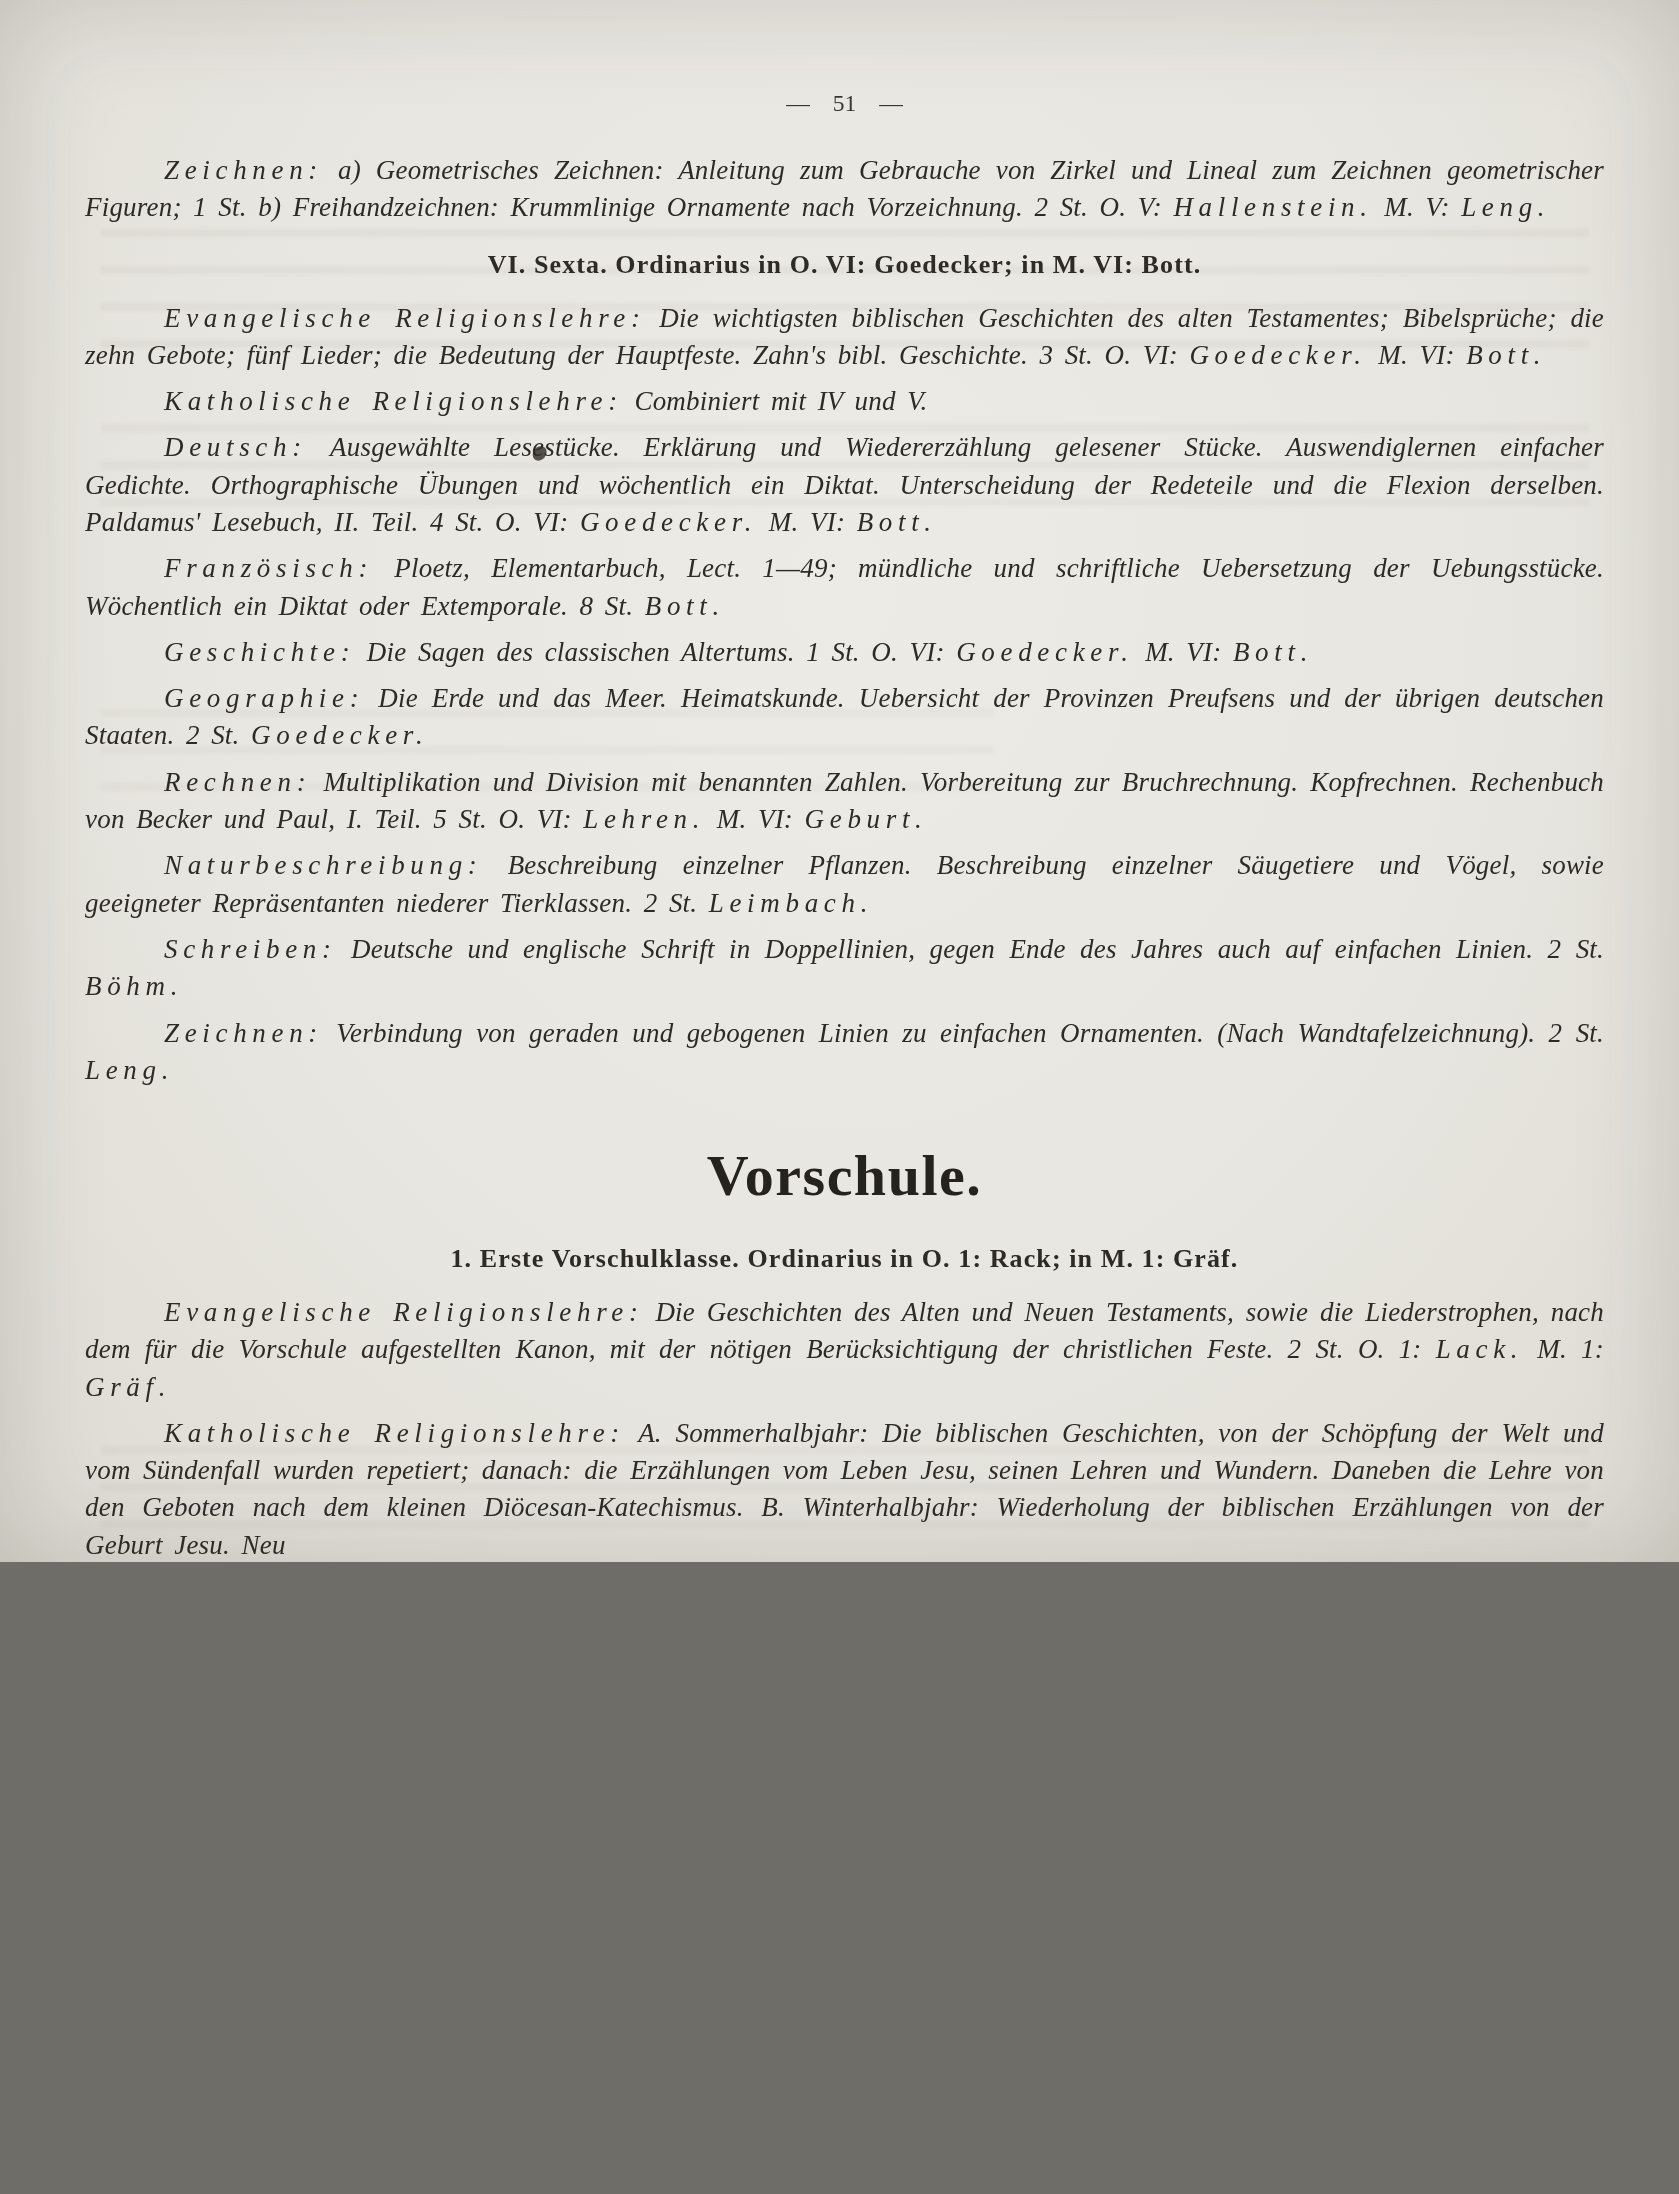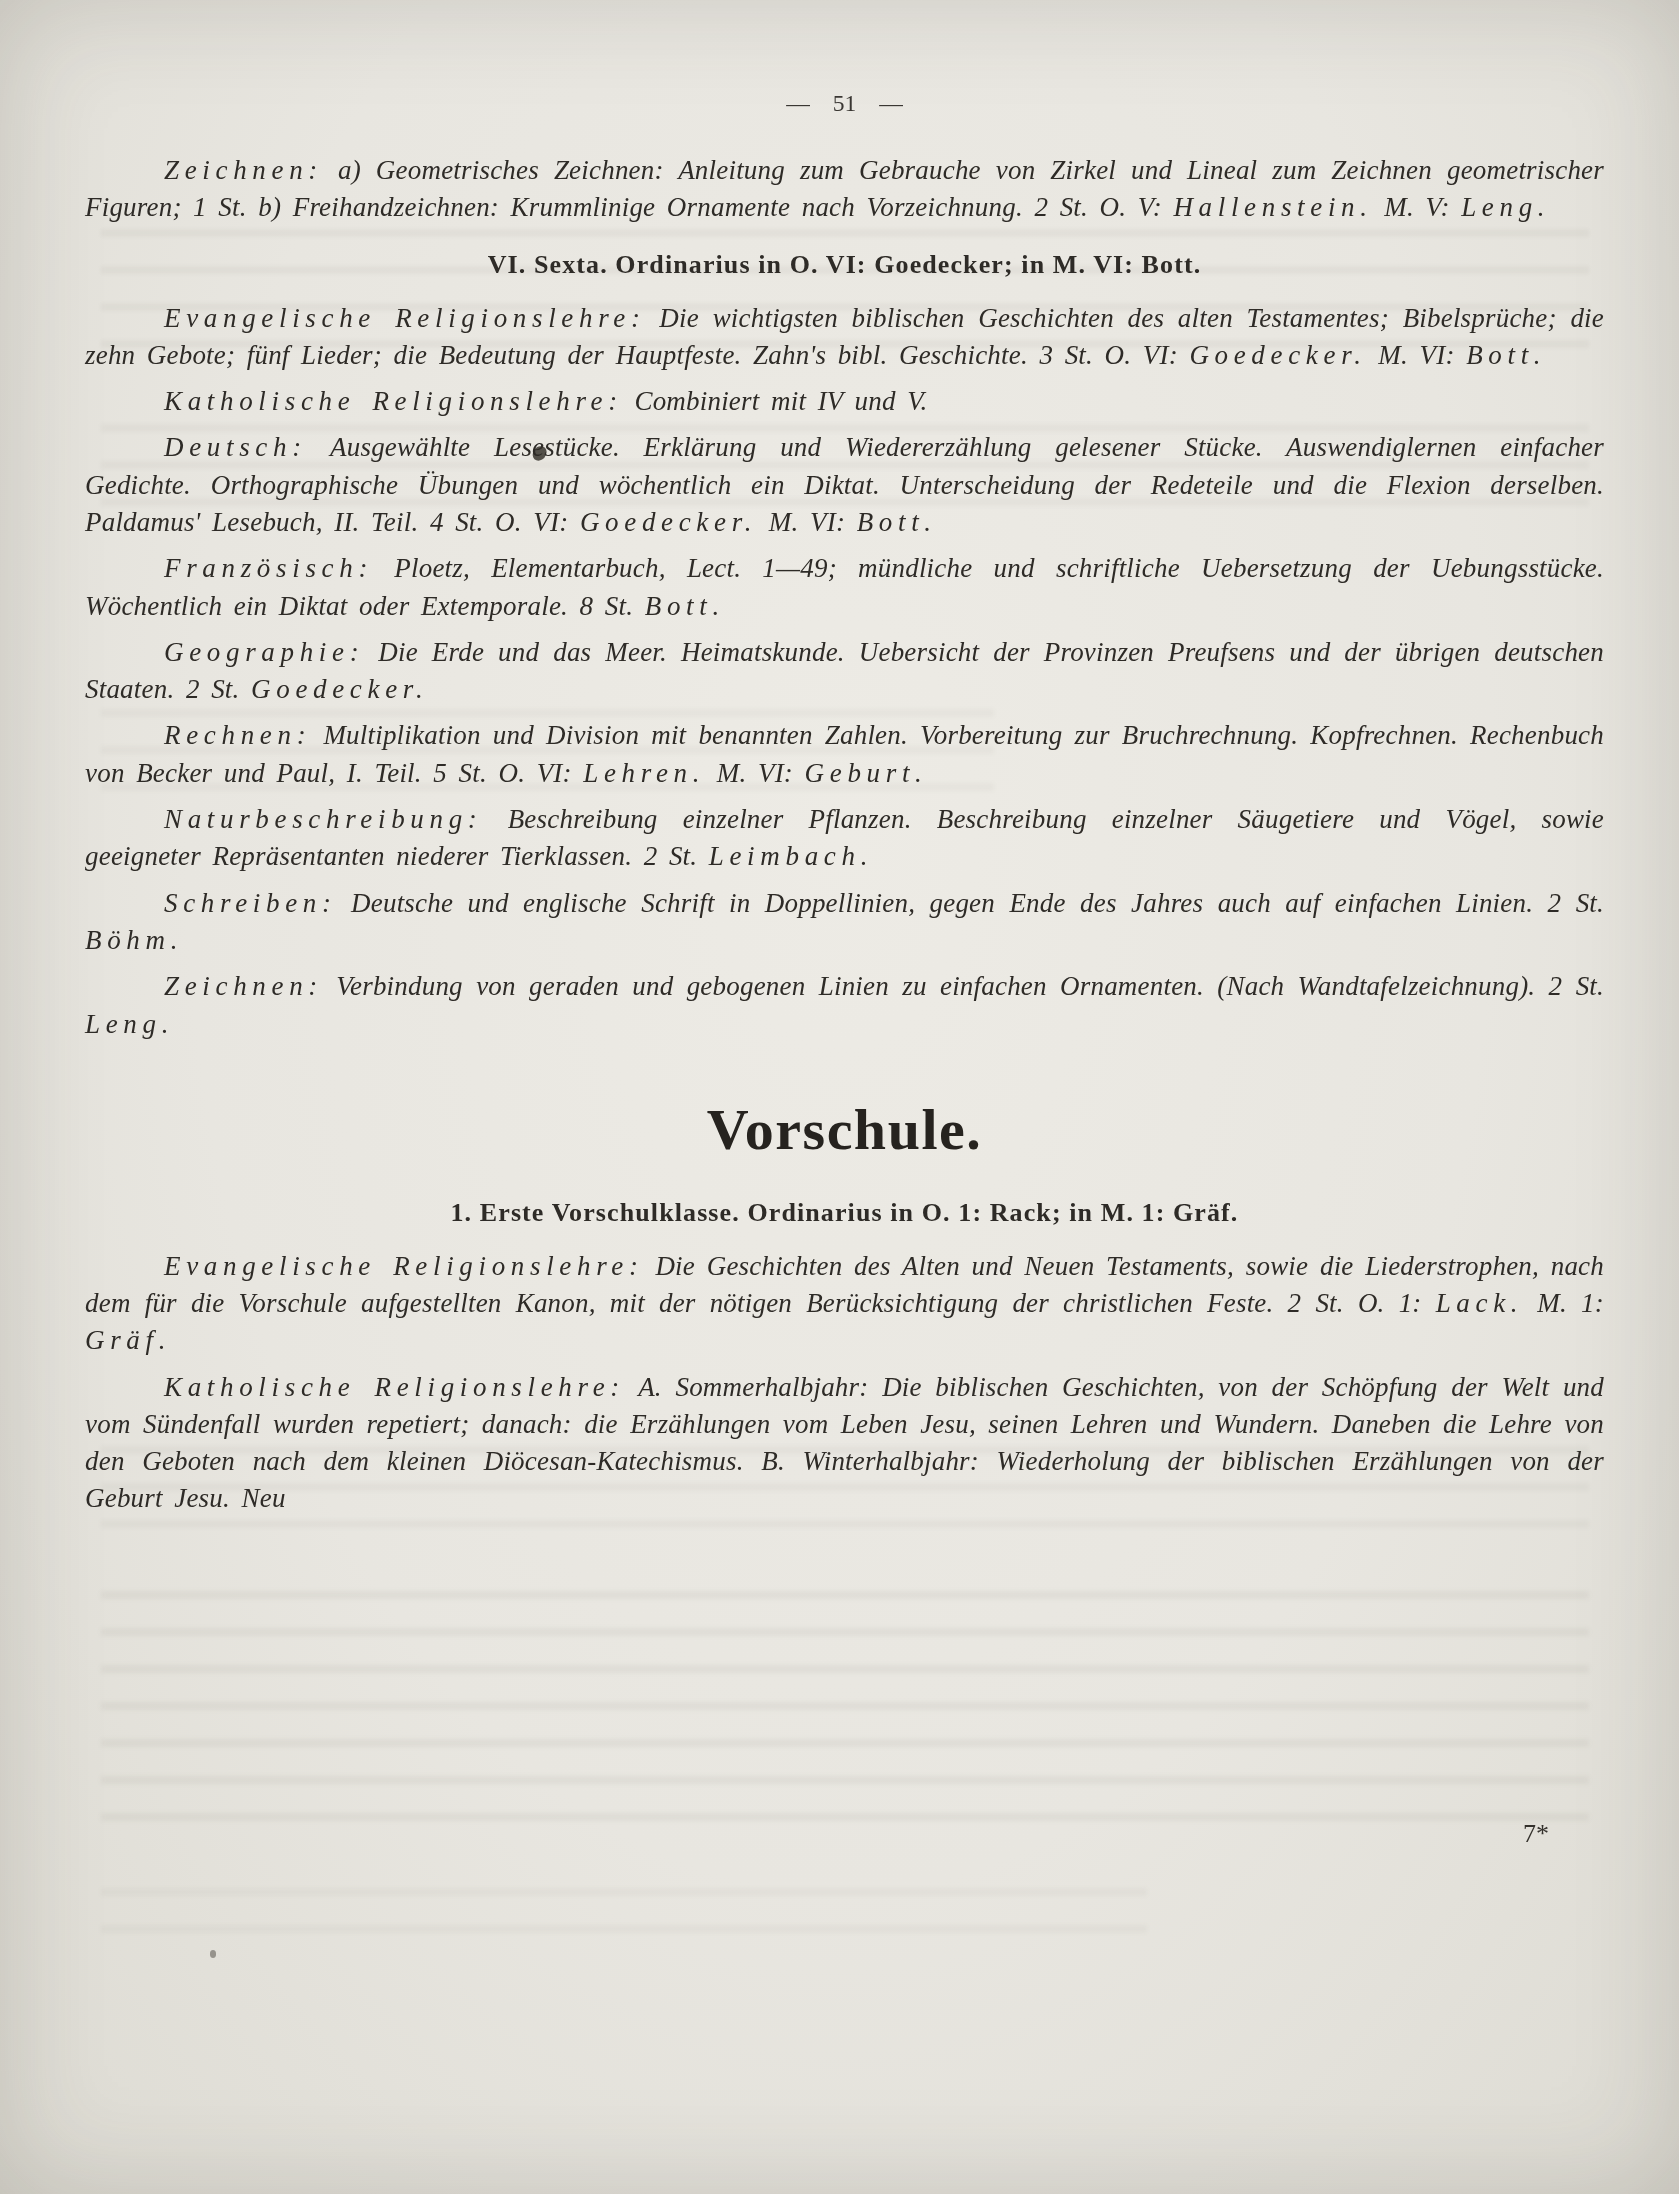--- a/index.html
+++ b/index.html
@@ -1,18 +1,18 @@
 <!DOCTYPE html>
 <html style="font-size:12.2px"><head>
 <meta charset="utf-8">
 <style>
   html,body { margin:0; padding:0; background:#6f6d68; }
   .page {
     position:relative;
-    width:1680px; height:2194px;
+    width:1680px; height:1562px;
     margin:0 auto;
     background:
       radial-gradient(ellipse at 50% 38%, #edebe5 0%, #e8e6e0 55%, #dddbd3 100%);
     box-shadow: inset 0 0 107px rgba(60,55,45,0.18);
     overflow:hidden;
     font-family:"Liberation Serif","DejaVu Serif",serif;
     color:#2e2b27;
   }
   .text-col { position:absolute; left:85px; right:76px; top:90px; }
   .pagenum {
@@ -87,20 +87,21 @@
     <div class="pagenum">— 51 —</div>
 
     <main>
 
     <p class="para"><span class="sp">Zeichnen:</span> a) Geometrisches Zeichnen: Anleitung zum Gebrauche von Zirkel und Lineal zum Zeichnen geometrischer Figuren; 1 St. b) Freihandzeichnen: Krummlinige Ornamente nach Vorzeichnung. 2 St. O. V: <span class="sp">Hallenstein.</span> M. V: <span class="sp">Leng.</span></p>
         <p class="heading">VI. Sexta. Ordinarius in O. VI: Goedecker; in M. VI: Bott.</p>
         <p class="para"><span class="sp">Evangelische Religionslehre:</span> Die wichtigsten biblischen Geschichten des alten Testamentes; Bibelsprüche; die zehn Gebote; fünf Lieder; die Bedeutung der Hauptfeste. Zahn's bibl. Geschichte. 3 St. O. VI: <span class="sp">Goedecker.</span> M. VI: <span class="sp">Bott.</span></p>
         <p class="para"><span class="sp">Katholische Religionslehre:</span> Combiniert mit IV und V.</p>
         <p class="para"><span class="sp">Deutsch:</span> Ausgewählte Lesestücke. Erklärung und Wiedererzählung gelesener Stücke. Auswendiglernen einfacher Gedichte. Orthographische Übungen und wöchentlich ein Diktat. Unterscheidung der Redeteile und die Flexion derselben. Paldamus' Lesebuch, II. Teil. 4 St. O. VI: <span class="sp">Goedecker.</span> M. VI: <span class="sp">Bott.</span></p>
         <p class="para"><span class="sp">Französisch:</span> Ploetz, Elementarbuch, Lect. 1—49; mündliche und schriftliche Uebersetzung der Uebungsstücke. Wöchentlich ein Diktat oder Extemporale. 8 St. <span class="sp">Bott.</span></p>
+        <p class="para"><span class="sp">Geschichte:</span> Die Sagen des classischen Altertums. 1 St. O. VI: <span class="sp">Goedecker.</span> M. VI: <span class="sp">Bott.</span></p>
         <p class="para"><span class="sp">Geographie:</span> Die Erde und das Meer. Heimatskunde. Uebersicht der Provinzen Preufsens und der übrigen deutschen Staaten. 2 St. <span class="sp">Goedecker.</span></p>
         <p class="para"><span class="sp">Rechnen:</span> Multiplikation und Division mit benannten Zahlen. Vorbereitung zur Bruchrechnung. Kopfrechnen. Rechenbuch von Becker und Paul, I. Teil. 5 St. O. VI: <span class="sp">Lehren.</span> M. VI: <span class="sp">Geburt.</span></p>
         <p class="para"><span class="sp">Naturbeschreibung:</span> Beschreibung einzelner Pflanzen. Beschreibung einzelner Säugetiere und Vögel, sowie geeigneter Repräsentanten niederer Tierklassen. 2 St. <span class="sp">Leimbach.</span></p>
         <p class="para"><span class="sp">Schreiben:</span> Deutsche und englische Schrift in Doppellinien, gegen Ende des Jahres auch auf einfachen Linien. 2 St. <span class="sp">Böhm.</span></p>
         <p class="para"><span class="sp">Zeichnen:</span> Verbindung von geraden und gebogenen Linien zu einfachen Ornamenten. (Nach Wandtafelzeichnung). 2 St. <span class="sp">Leng.</span></p>
         <h1 class="display">Vorschule.</h1>
         <p class="heading">1. Erste Vorschulklasse. Ordinarius in O. 1: Rack; in M. 1: Gräf.</p>
         <p class="para"><span class="sp">Evangelische Religionslehre:</span> Die Geschichten des Alten und Neuen Testaments, sowie die Liederstrophen, nach dem für die Vorschule aufgestellten Kanon, mit der nötigen Berücksichtigung der christlichen Feste. 2 St. O. 1: <span class="sp">Lack.</span> M. 1: <span class="sp">Gräf.</span></p>
         <p class="para"><span class="sp">Katholische Religionslehre:</span> A. Sommerhalbjahr: Die biblischen Geschichten, von der Schöpfung der Welt und vom Sündenfall wurden repetiert; danach: die Erzählungen vom Leben Jesu, seinen Lehren und Wundern. Daneben die Lehre von den Geboten nach dem kleinen Diöcesan-Katechismus. B. Winterhalbjahr: Wiederholung der biblischen Erzählungen von der Geburt Jesu. Neu</p>
       </main>

